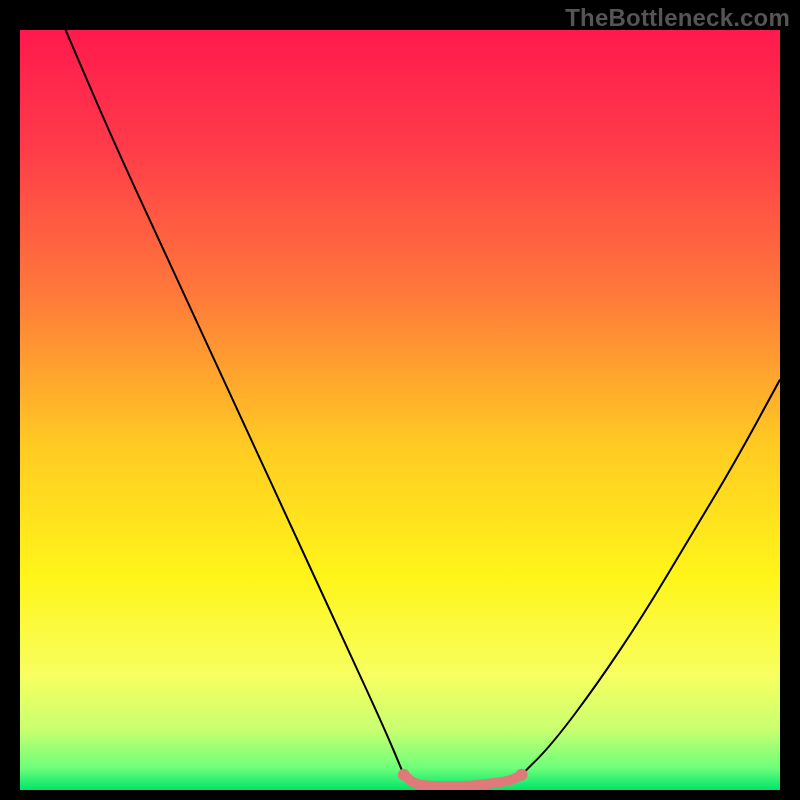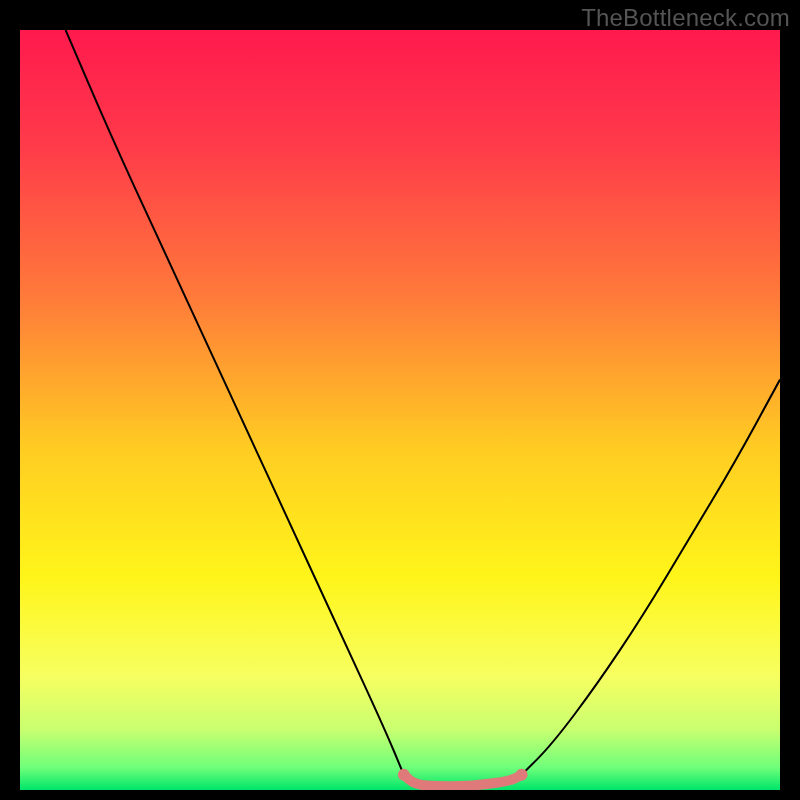--- a/index.html
+++ b/index.html
@@ -17,21 +17,21 @@
     width: 760px;
     height: 760px;
     background: #000;
   }
   .watermark {
     position: absolute;
     top: 4px;
     right: 10px;
     font-family: Arial, Helvetica, sans-serif;
     font-size: 24px;
-    font-weight: 400;
+    font-weight: 700;
     color: #555;
     letter-spacing: 0.2px;
   }
   svg { display: block; }
 </style>
 </head>
 <body>
 
 <div class="watermark">TheBottleneck.com</div>
 

